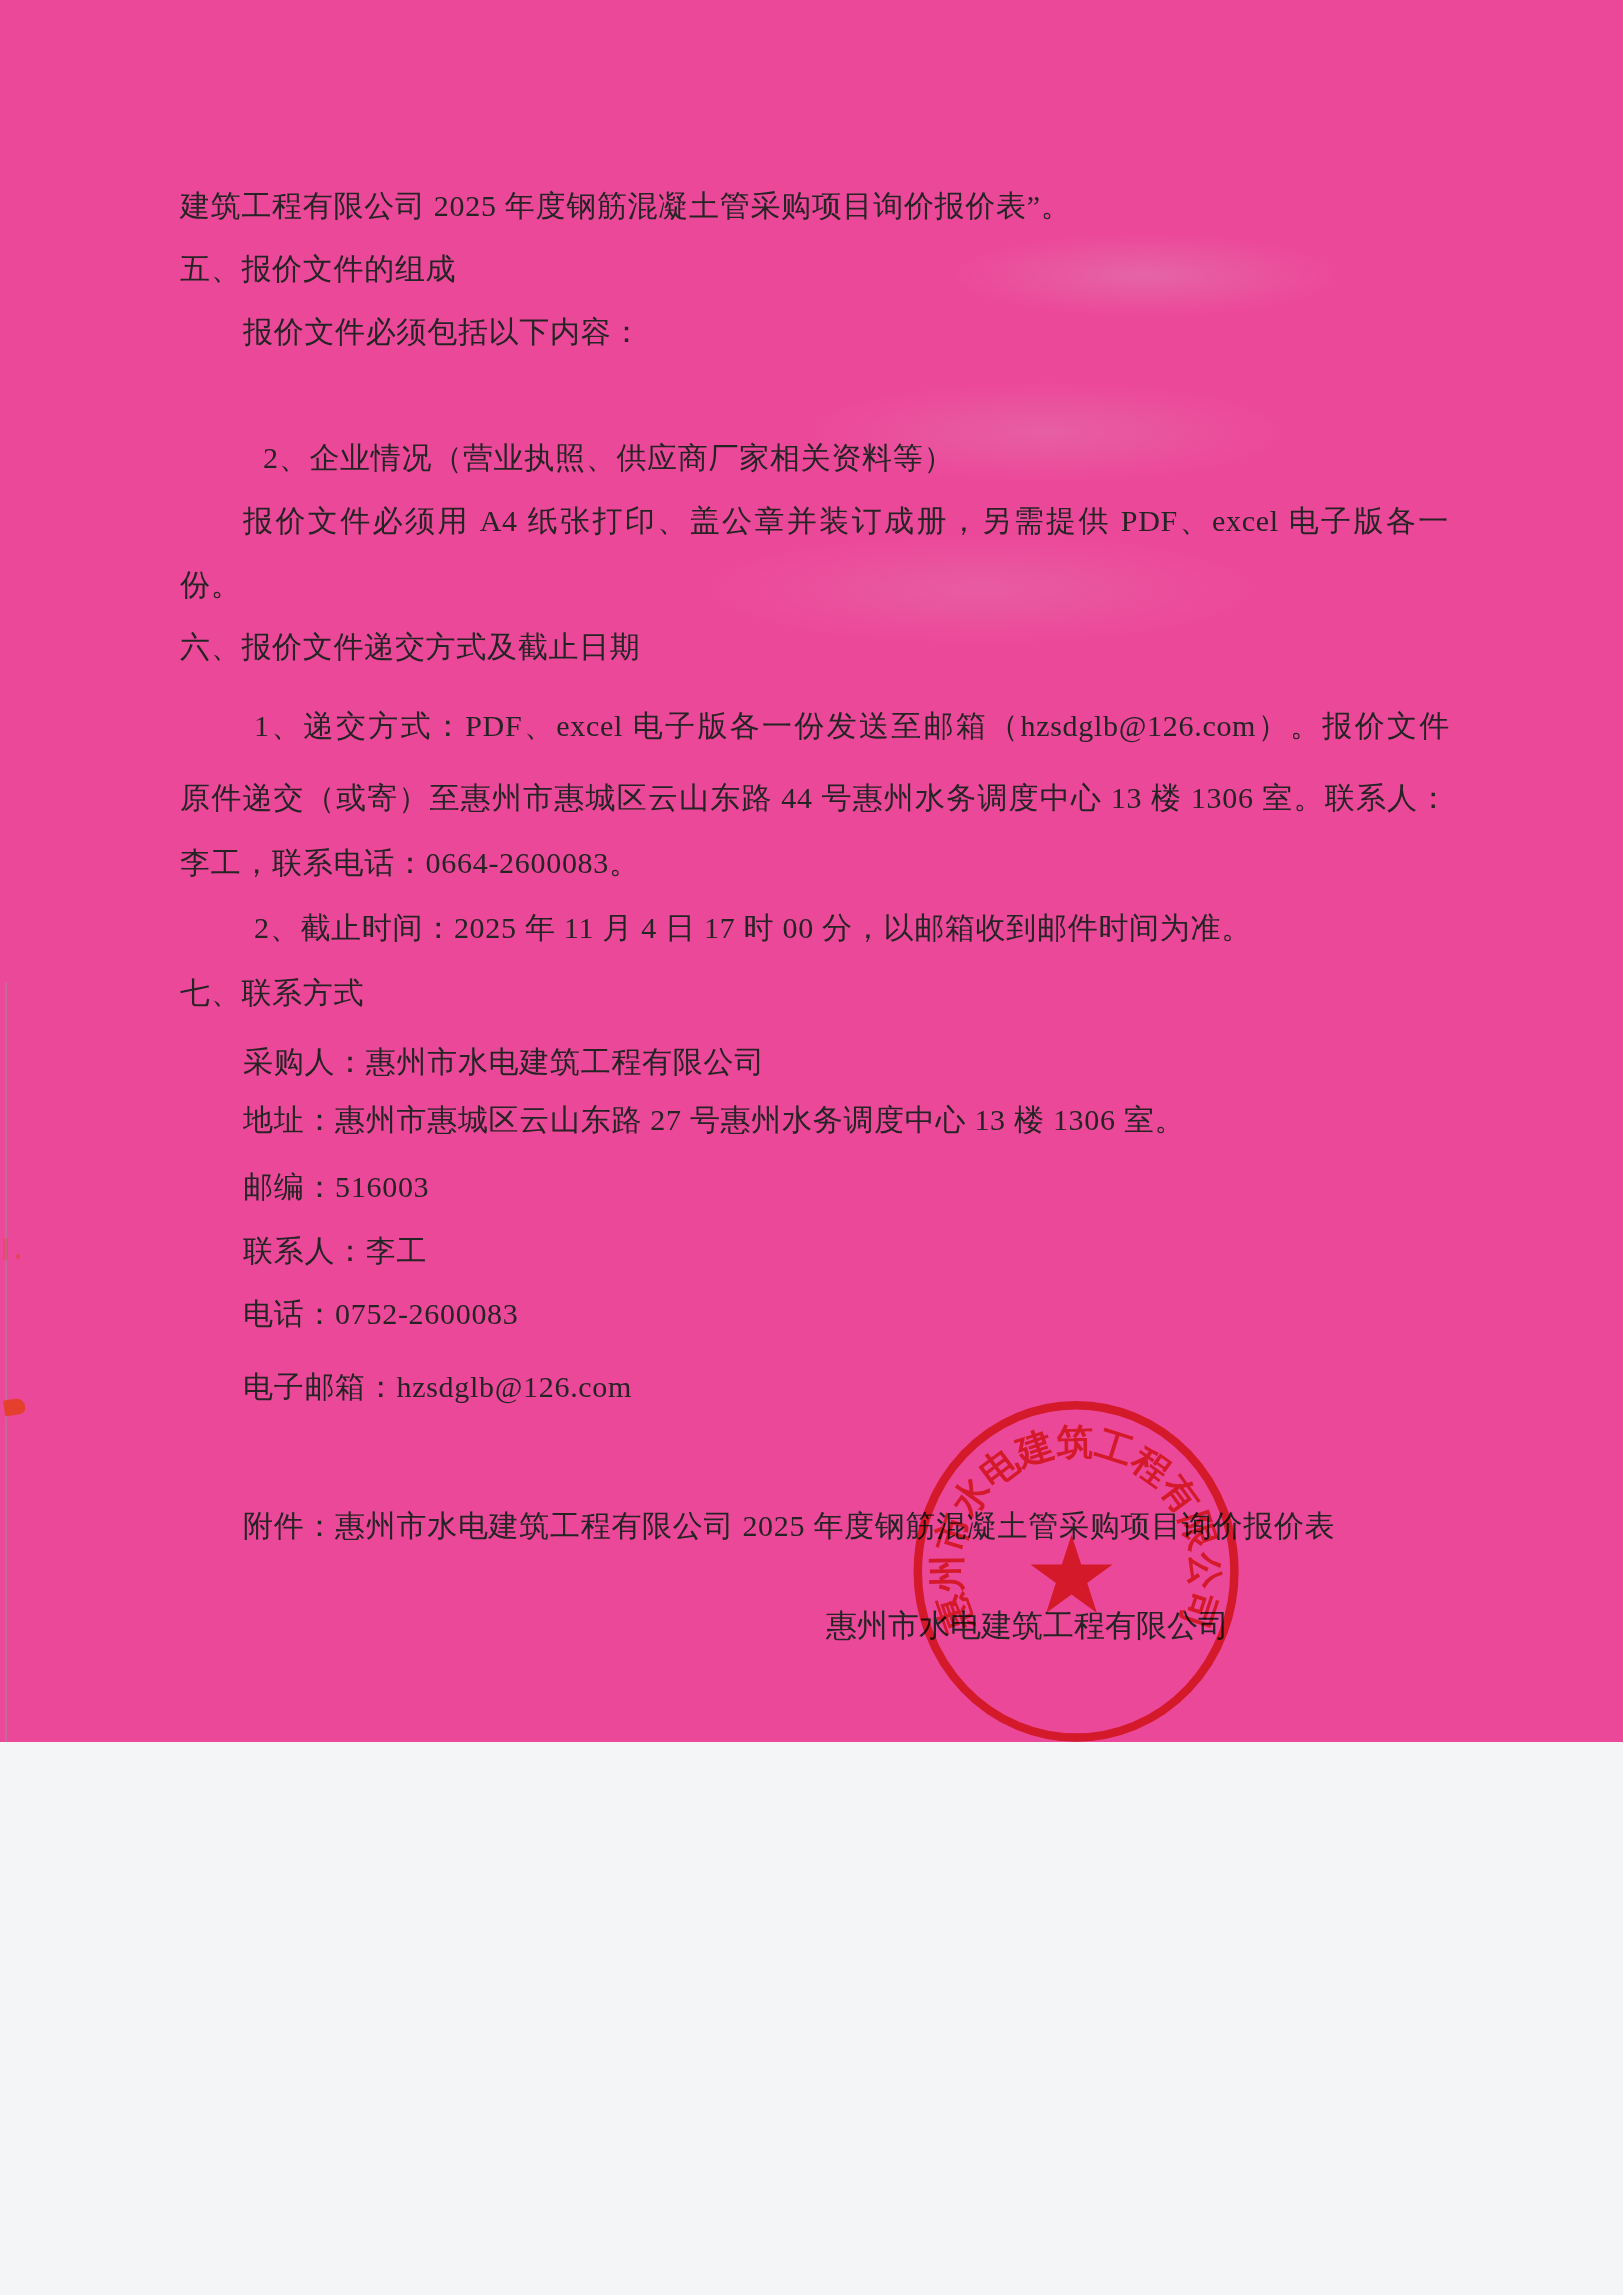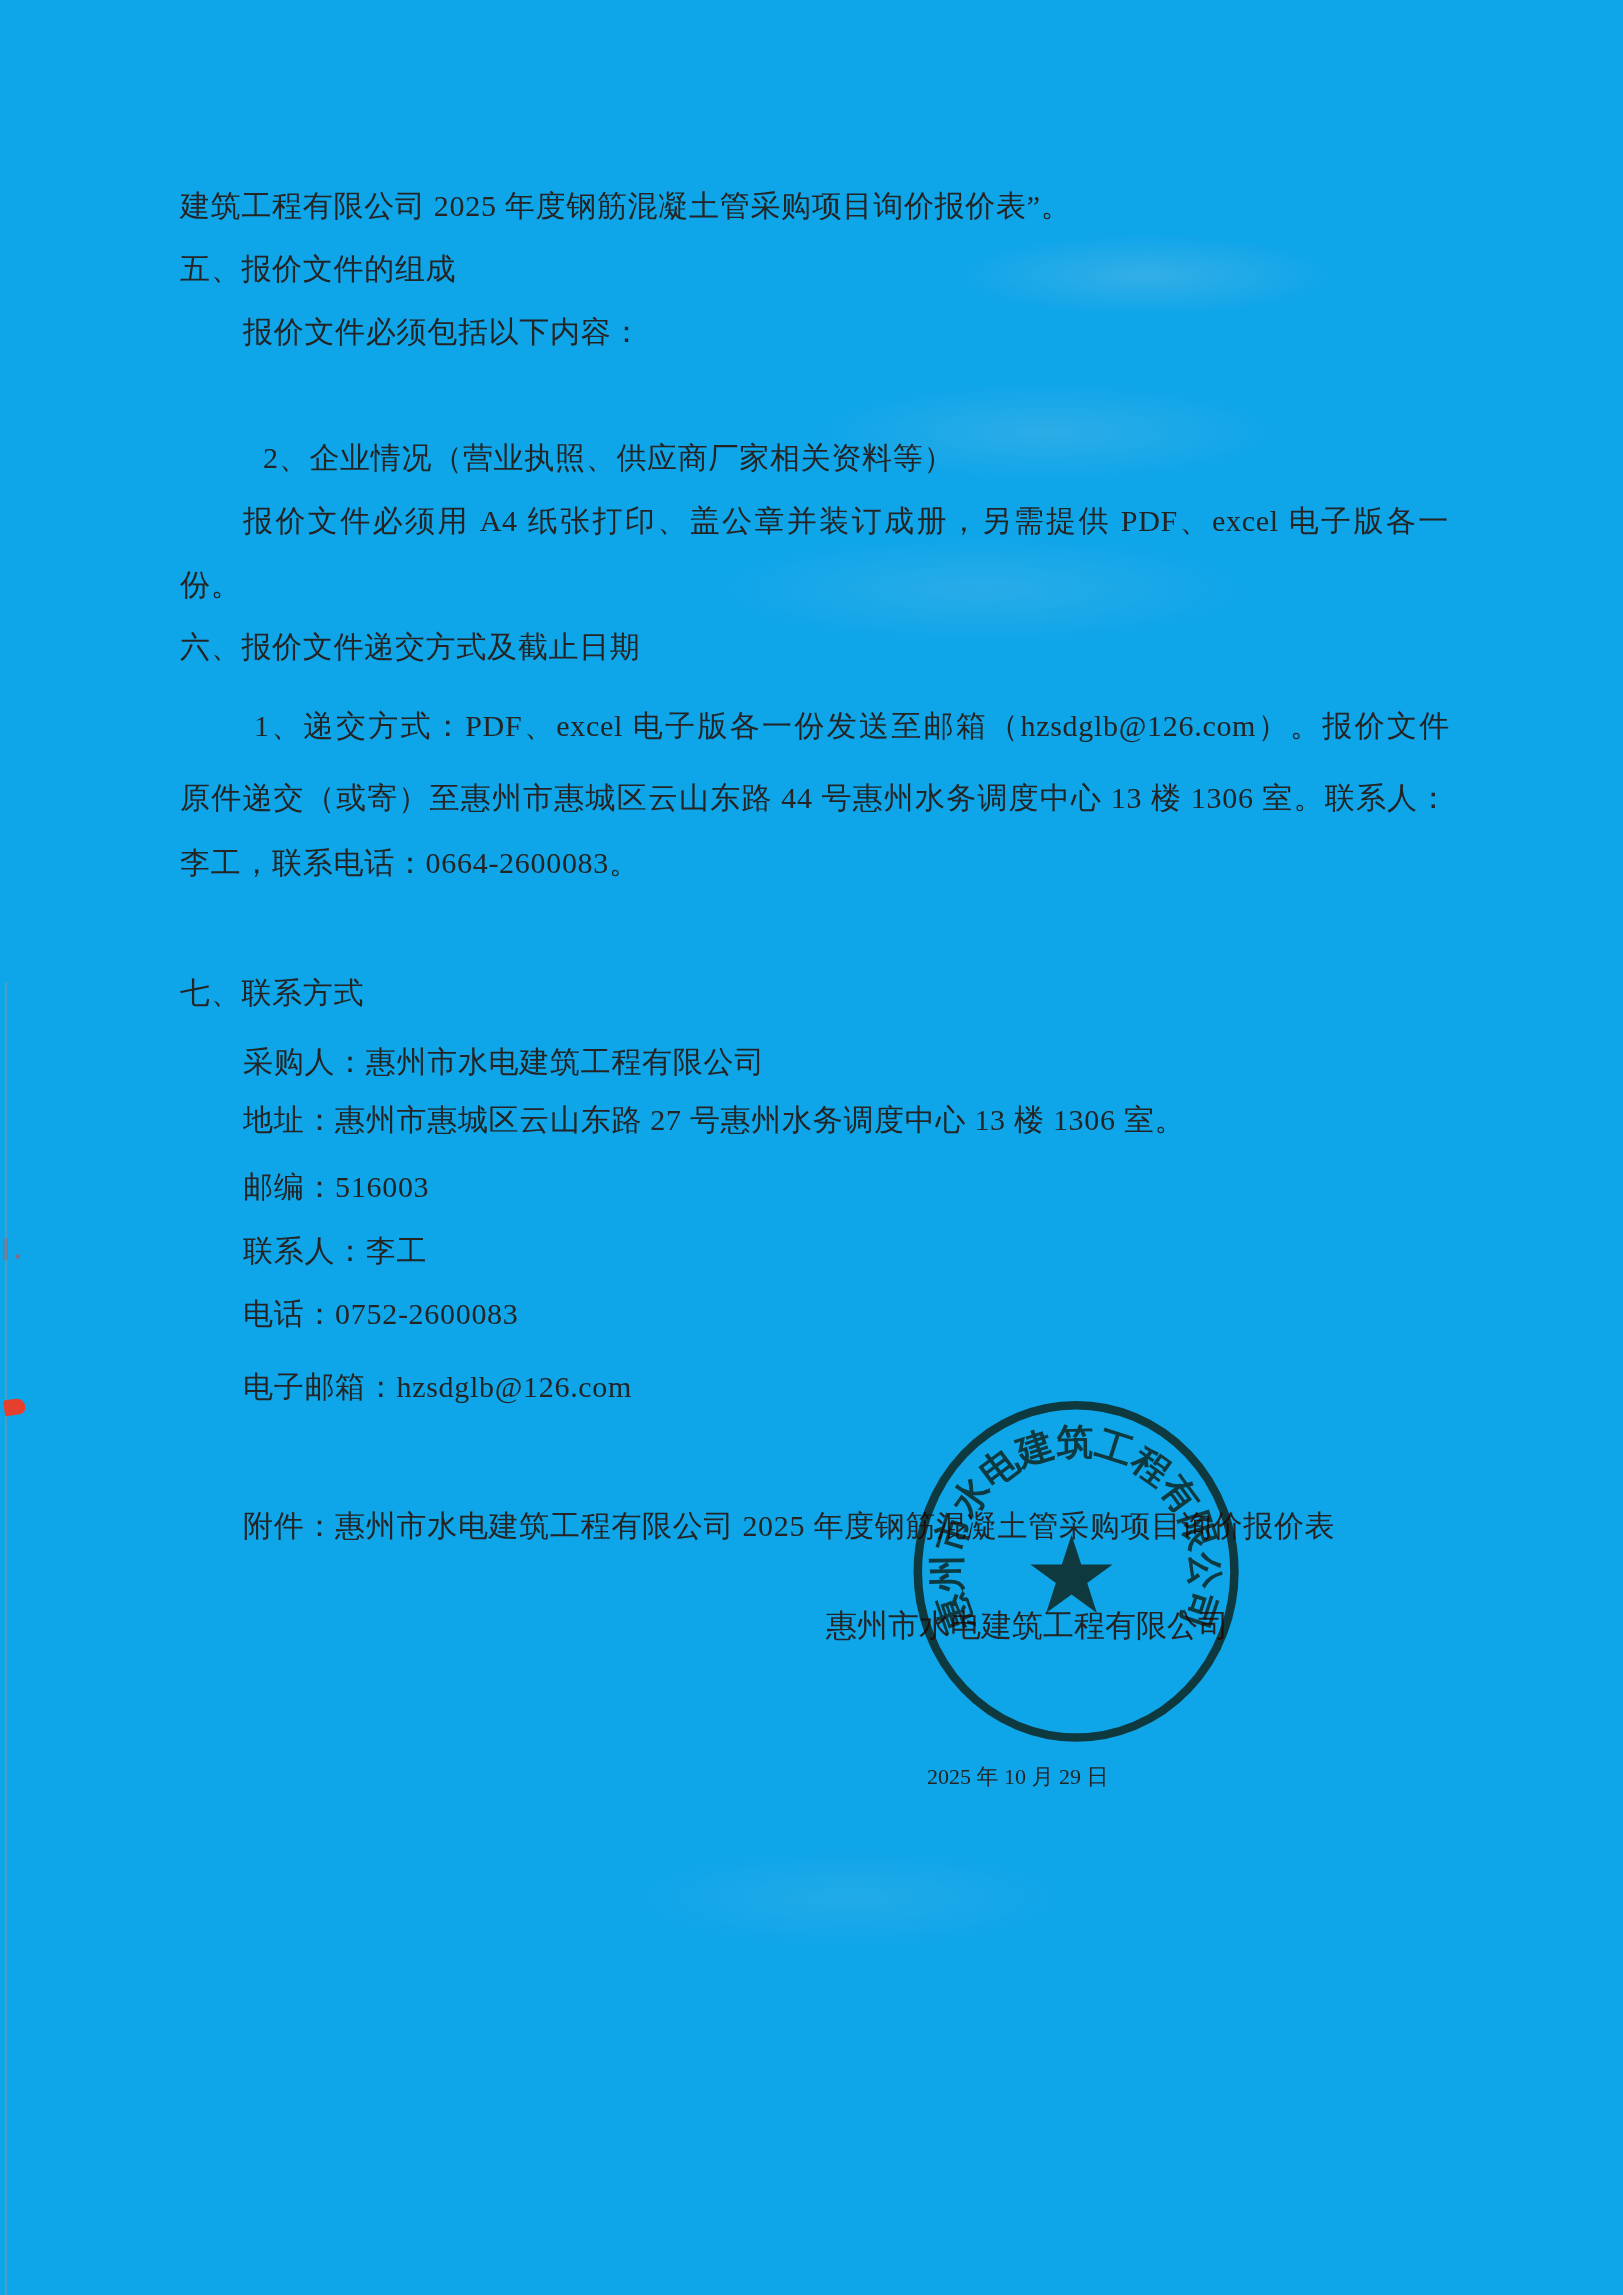--- a/index.html
+++ b/index.html
@@ -2,22 +2,22 @@
 <html style="font-size:10.5px"><head>
 <meta charset="utf-8">
 <style>
   html,body{margin:0;padding:0;}
   body{
     width:1623px;height:2295px;
     font-family:"Liberation Serif","DejaVu Serif",serif;
     background:#f4f5f6;
   }
   #page{
-    position:relative;width:1623px;height:2295px;overflow:hidden;
-    background:#0ea5e9;
+    position:relative;width:1623px;height:1742px;overflow:hidden;
+    background:#ec4899;
   }
   .ln{
     position:absolute;white-space:nowrap;
     font-size:30px;line-height:1.18;letter-spacing:0.7px;
     color:#242424;
   }
   .just{
     white-space:normal;text-align:justify;text-align-last:justify;
   }
   .sig{
@@ -55,20 +55,21 @@
   <div class="ln" style="left:180px;top:188px;">建筑工程有限公司 2025 年度钢筋混凝土管采购项目询价报价表”。</div>
   <div class="ln" style="left:180px;top:251px;">五、报价文件的组成</div>
   <div class="ln" style="left:243px;top:314px;">报价文件必须包括以下内容：</div>
   <div class="ln" style="left:254px;top:440px;margin-left:9px;">2、企业情况（营业执照、供应商厂家相关资料等）</div>
   <div class="ln just" style="left:243px;top:503px;width:1206px;">报价文件必须用 A4 纸张打印、盖公章并装订成册，另需提供 PDF、excel 电子版各一</div>
   <div class="ln" style="left:180px;top:567px;">份。</div>
   <div class="ln" style="left:180px;top:629px;">六、报价文件递交方式及截止日期</div>
   <div class="ln just" style="left:254px;top:708px;width:1196px;">1、递交方式：PDF、excel 电子版各一份发送至邮箱（hzsdglb@126.com）。报价文件</div>
   <div class="ln just" style="left:180px;top:780px;width:1269px;">原件递交（或寄）至惠州市惠城区云山东路 44 号惠州水务调度中心 13 楼 1306 室。联系人：</div>
   <div class="ln" style="left:180px;top:845px;">李工，联系电话：0664-2600083。</div>
+  <div class="ln" style="left:254px;top:910px;">2、截止时间：2025 年 11 月 4 日 17 时 00 分，以邮箱收到邮件时间为准。</div>
   <div class="ln" style="left:180px;top:975px;">七、联系方式</div>
   <div class="ln" style="left:243px;top:1038px;margin-top:6px;">采购人：惠州市水电建筑工程有限公司</div>
   <div class="ln" style="left:243px;top:1102px;">地址：惠州市惠城区云山东路 27 号惠州水务调度中心 13 楼 1306 室。</div>
   <div class="ln" style="left:243px;top:1169px;">邮编：516003</div>
   <div class="ln" style="left:243px;top:1233px;">联系人：李工</div>
   <div class="ln" style="left:243px;top:1296px;">电话：0752-2600083</div>
   <div class="ln" style="left:243px;top:1369px;">电子邮箱：hzsdglb@126.com</div>
   <div class="ln" style="left:243px;top:1508px;">附件：惠州市水电建筑工程有限公司 2025 年度钢筋混凝土管采购项目询价报价表</div>
 
   <div class="sig" style="left:826px;top:1608px;font-size:31px;">惠州市水电建筑工程有限公司</div>

